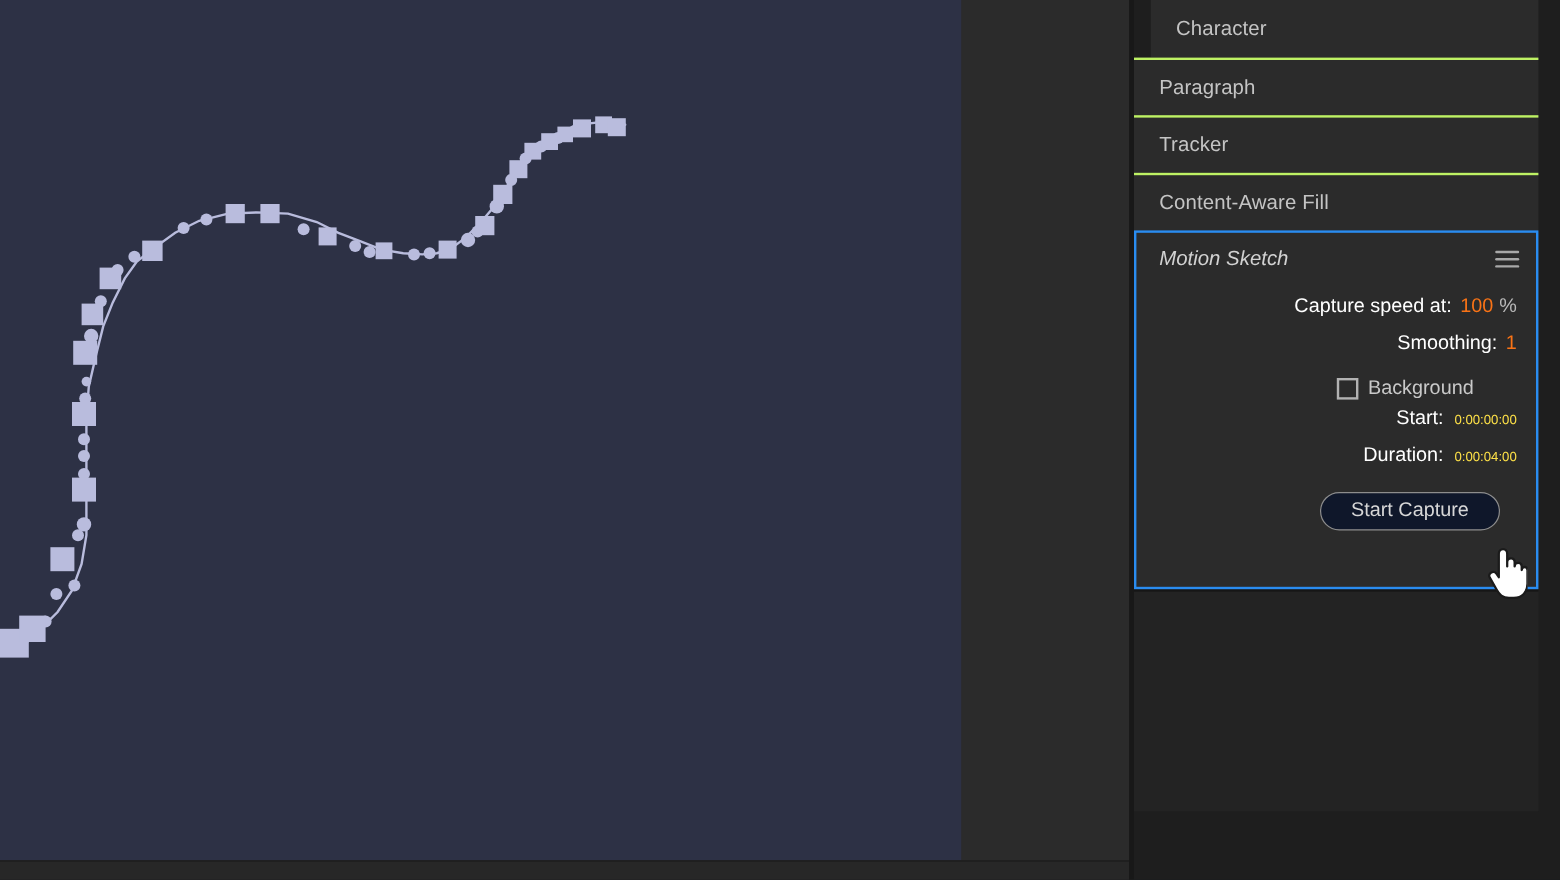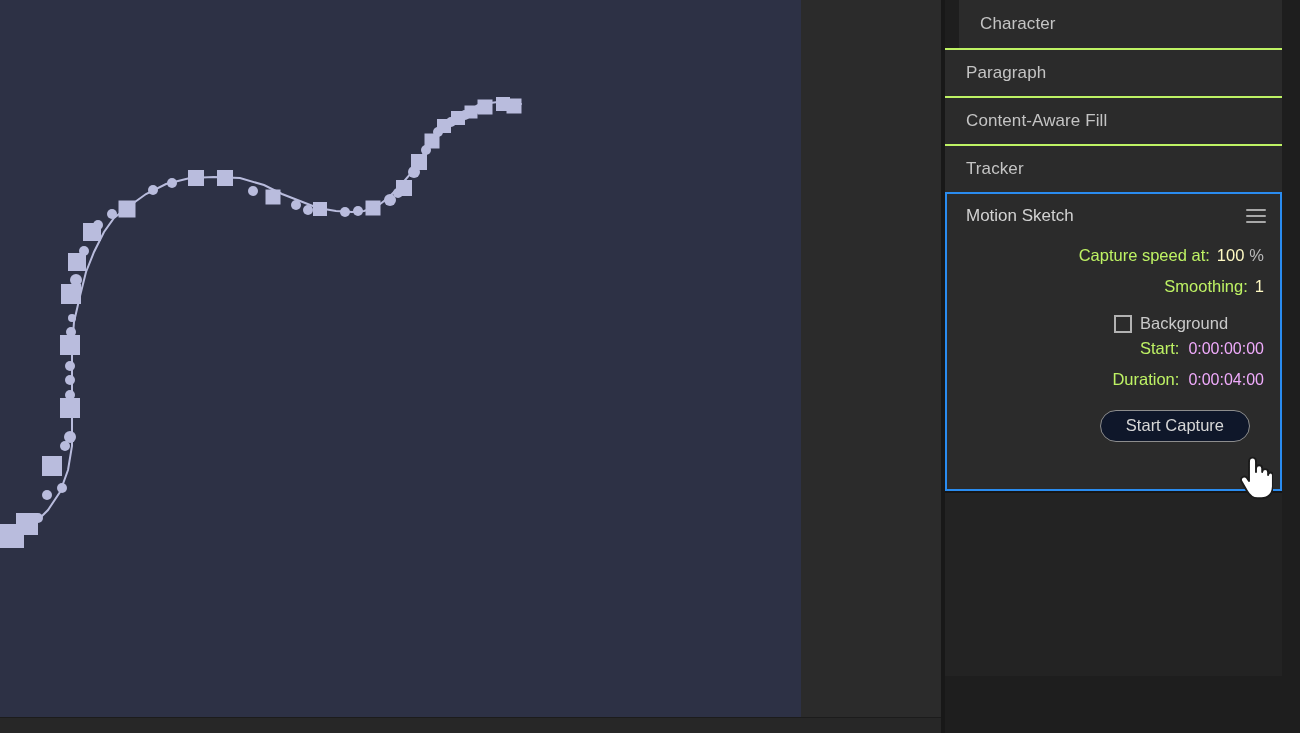--- a/index.html
+++ b/index.html
@@ -93,20 +93,21 @@
     box-sizing: border-box;
     height: 299px;
   }
   .panel-expanded-header {
     position: relative;
     height: 44px;
     display: flex;
     align-items: center;
     justify-content: space-between;
     padding: 0 14px 0 19px;
+    font-style: italic;
   }
   .panel-expanded-header .title {
     color: #d2d2d2;
     font-size: 17px;
   }
   .hamburger {
     width: 20px;
     display: flex;
     flex-direction: column;
     gap: 4px;
@@ -123,36 +124,36 @@
     padding: 8px 16px 0 0;
   }
   .form-row {
     display: flex;
     align-items: baseline;
     justify-content: flex-end;
     height: 31px;
     font-size: 16.5px;
   }
   .form-label {
-    color: #bef264;
+    color: #ffffff;
     text-align: right;
     padding-right: 7px;
     white-space: nowrap;
   }
   .form-value-blue {
-    color: #fef9c3;
+    color: #f97316;
     cursor: pointer;
   }
   .form-unit {
     color: #b9b9b9;
     padding-left: 5px;
   }
   .form-value {
-    color: #f0abfc;
-    font-size: 16px;
+    color: #fde047;
+    font-size: 11px;
   }
   .form-row.tc .form-label { padding-right: 9px; }
 
   .check-row {
     display: flex;
     align-items: center;
     justify-content: flex-end;
     height: 31px;
   }
   .check-row .form-label {
@@ -298,24 +299,24 @@
 
     <div class="panel-stack">
 
       <div class="panel-row">
         <span class="panel-row-title">Character</span>
       </div>
       <div class="panel-row">
         <span class="panel-row-title">Paragraph</span>
       </div>
       <div class="panel-row">
+        <span class="panel-row-title">Tracker</span>
+      </div>
+      <div class="panel-row">
         <span class="panel-row-title">Content-Aware Fill</span>
-      </div>
-      <div class="panel-row">
-        <span class="panel-row-title">Tracker</span>
       </div>
 
       <div class="panel-expanded">
 
         <div class="panel-expanded-header">
           <span class="title">Motion Sketch</span>
           <span class="hamburger">
             <i></i>
               <i></i>
               <i></i>

